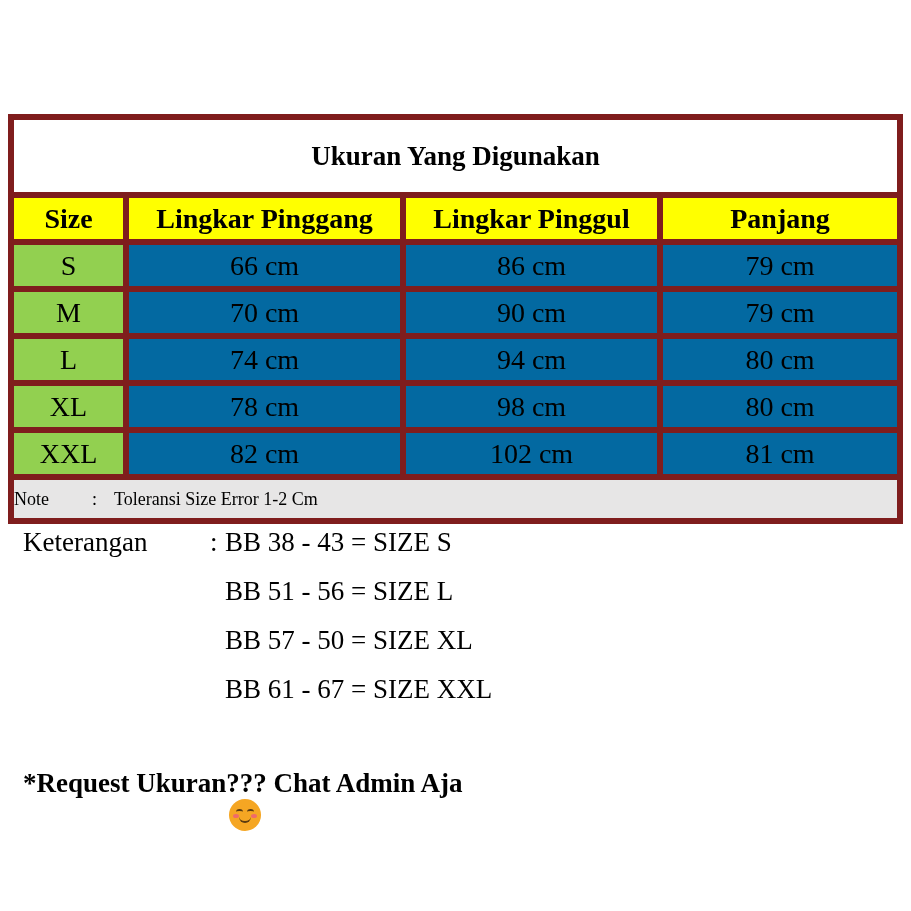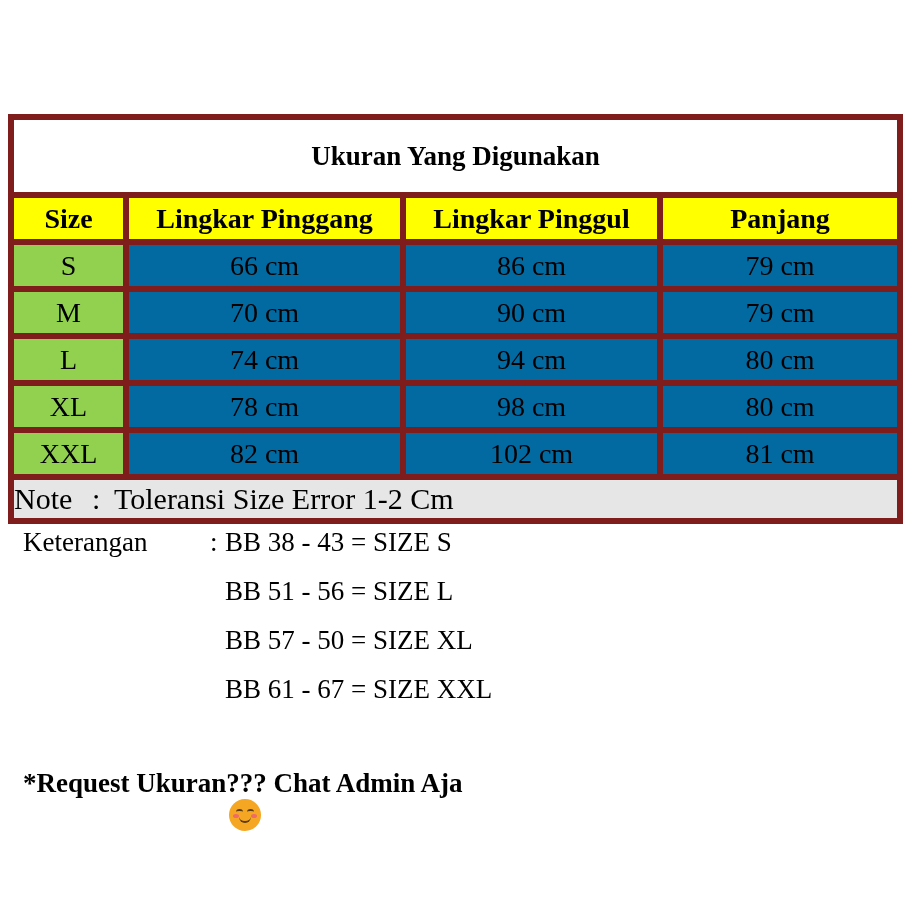--- a/index.html
+++ b/index.html
@@ -6,21 +6,21 @@
     body { width: 911px; height: 911px; position: relative; overflow: hidden;
            font-family: "Liberation Serif", "DejaVu Serif", serif; color: #000; }
     .size-table { position: absolute; left: 8px; top: 114px; width: 889px;
                   border-collapse: collapse; table-layout: fixed; }
     .size-table td, .size-table th { border: 6px solid #7f1d1d; padding: 0; text-align: center;
                   vertical-align: middle; }
     .title-row td { height: 72px; font-weight: bold; font-size: 27px; background: #fff; }
     .header-row th { height: 41px; background: #ffff00; font-weight: bold; font-size: 28px; }
     .data-row td { height: 41px; font-size: 28px; background: #0369a1; }
     .data-row td.size-cell { background: #92d050; }
-    .note-row td { height: 38px; background: #e7e6e6; text-align: left; font-size: 30px; padding-left: 0; }
+    .note-row td { height: 38px; background: #e7e6e6; text-align: left; font-size: 18px; padding-left: 0; }
     .note-label { display: inline-block; width: 78px; }
     .note-colon { display: inline-block; width: 22px; }
     .keterangan { position: absolute; left: 23px; top: 518px; font-size: 27px; }
     .ket-row { height: 49px; display: flex; align-items: center; }
     .ket-label { width: 187px; }
     .ket-colon { width: 15px; }
     .ket-value { }
     .request { position: absolute; left: 23px; top: 768px; font-size: 27px; font-weight: bold;
                display: flex; align-items: center; flex-direction: column; }
     .emoji { display: inline-block; width: 32px; height: 32px; border-radius: 50%;

